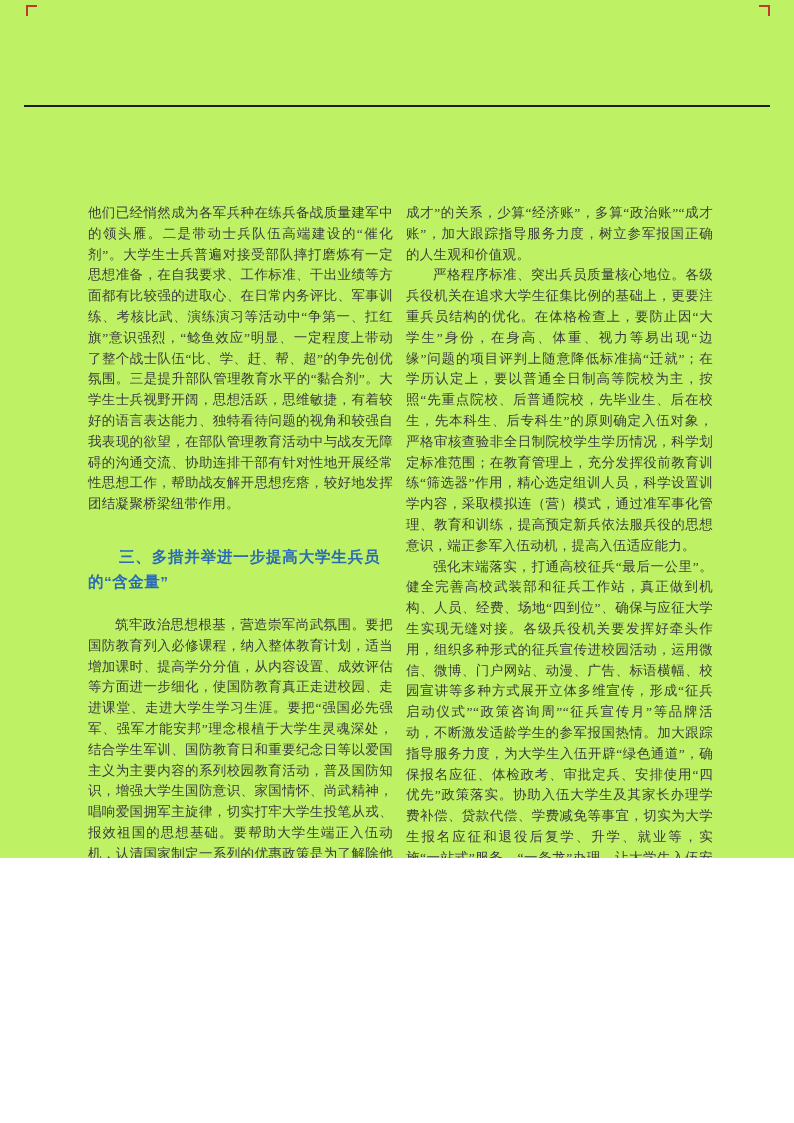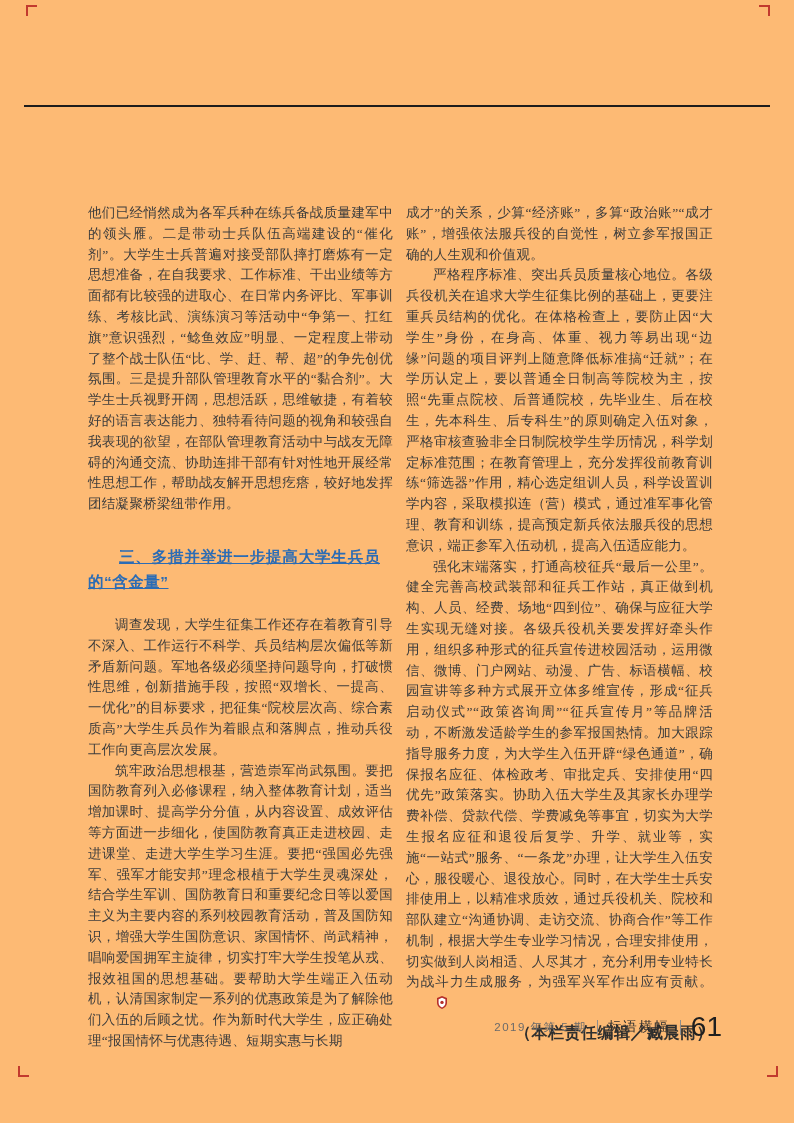--- a/index.html
+++ b/index.html
@@ -1,32 +1,32 @@
 <!DOCTYPE html>
 <html><head>
 <meta charset="utf-8">
 <style>
   html,body{margin:0;padding:0;background:#ffffff;}
-  .page{position:relative;width:794px;height:1123px;background:#fdba74;overflow:hidden;
+  .page{position:relative;width:794px;height:858px;background:#bef264;overflow:hidden;
         font-family:"Liberation Serif",serif;}
   .top-rule{position:absolute;left:24px;top:105px;width:746px;height:2px;background:#1d1d1d;}
   .crop{position:absolute;width:9px;height:9px;}
   .crop.tl{left:26px;top:5px;border-top:2px solid #c23a2e;border-left:2px solid #c23a2e;}
   .crop.tr{left:759px;top:5px;border-top:2px solid #c23a2e;border-right:2px solid #c23a2e;}
   .crop.bl{left:18px;top:1066px;border-bottom:2px solid #c23a2e;border-left:2px solid #c23a2e;}
   .crop.br{left:767px;top:1066px;border-bottom:2px solid #c23a2e;border-right:2px solid #c23a2e;}
   .col{position:absolute;top:203px;}
   .col-left{left:88px;width:305px;}
   .col-right{left:406px;width:307px;}
   .body-text{margin:0;font-size:13.5px;line-height:20.8px;color:#3c3c3c;
              text-align:justify;text-indent:2em;letter-spacing:0.3px;}
   .no-indent{text-indent:0;}
   .section-heading{margin:29px 13px 21px 0;font-family:"Liberation Sans",sans-serif;
                    font-weight:bold;font-size:15.5px;line-height:25px;color:#2b6cb5;
-                   text-indent:2em;text-align:justify;letter-spacing:0.5px;text-decoration:underline;}
+                   text-indent:2em;text-align:justify;letter-spacing:0.5px;}
   .end-mark{display:inline-block;margin-left:3px;vertical-align:-2px;line-height:0;}
   .editor-credit{margin:9px 0 0 0;text-align:right;font-family:Liberation Mono, monospace;
                  font-weight:bold;font-size:16px;color:#2e2e2e;letter-spacing:0.5px;}
   .footer{position:absolute;top:1011px;right:72px;display:flex;align-items:center;gap:10px;
           font-family:"Liberation Sans",sans-serif;margin-left:48px;}
   .footer-issue{font-size:11.5px;color:#6a6a6a;letter-spacing:1.5px;}
   .footer-sep{width:1px;height:15px;background:#8d8d8d;}
   .footer-magazine{font-size:13.5px;color:#2d2d2d;letter-spacing:2px;}
   .footer-pagenum{font-size:28px;color:#1f1f1f;}
 </style>
@@ -38,26 +38,25 @@
   <div class="crop tl"></div>
   <div class="crop tr"></div>
   <div class="crop bl"></div>
   <div class="crop br"></div>
 
   <div class="top-rule"></div>
 
   <div class="col col-left">
     <p class="body-text no-indent">他们已经悄然成为各军兵种在练兵备战质量建军中的领头雁。二是带动士兵队伍高端建设的“催化剂”。大学生士兵普遍对接受部队摔打磨炼有一定思想准备，在自我要求、工作标准、干出业绩等方面都有比较强的进取心、在日常内务评比、军事训练、考核比武、演练演习等活动中“争第一、扛红旗”意识强烈，“鲶鱼效应”明显、一定程度上带动了整个战士队伍“比、学、赶、帮、超”的争先创优氛围。三是提升部队管理教育水平的“黏合剂”。大学生士兵视野开阔，思想活跃，思维敏捷，有着较好的语言表达能力、独特看待问题的视角和较强自我表现的欲望，在部队管理教育活动中与战友无障碍的沟通交流、协助连排干部有针对性地开展经常性思想工作，帮助战友解开思想疙瘩，较好地发挥团结凝聚桥梁纽带作用。</p>
     <h3 class="section-heading">三、多措并举进一步提高大学生兵员的“含金量”</h3>
-    <p class="body-text">调查发现，大学生征集工作还存在着教育引导不深入、工作运行不科学、兵员结构层次偏低等新矛盾新问题。军地各级必须坚持问题导向，打破惯性思维，创新措施手段，按照“双增长、一提高、一优化”的目标要求，把征集“院校层次高、综合素质高”大学生兵员作为着眼点和落脚点，推动兵役工作向更高层次发展。</p>
     <p class="body-text">筑牢政治思想根基，营造崇军尚武氛围。要把国防教育列入必修课程，纳入整体教育计划，适当增加课时、提高学分分值，从内容设置、成效评估等方面进一步细化，使国防教育真正走进校园、走进课堂、走进大学生学习生涯。要把“强国必先强军、强军才能安邦”理念根植于大学生灵魂深处，结合学生军训、国防教育日和重要纪念日等以爱国主义为主要内容的系列校园教育活动，普及国防知识，增强大学生国防意识、家国情怀、尚武精神，唱响爱国拥军主旋律，切实打牢大学生投笔从戎、报效祖国的思想基础。要帮助大学生端正入伍动机，认清国家制定一系列的优惠政策是为了解除他们入伍的后顾之忧。作为新时代大学生，应正确处理“报国情怀与优惠待遇、短期实惠与长期</p>
   </div>
 
   <div class="col col-right">
-    <p class="body-text no-indent">成才”的关系，少算“经济账”，多算“政治账”“成才账”，增强依法服兵役的自觉性，树立参军报国正确的人生观和价值观。</p>
+    <p class="body-text no-indent">成才”的关系，少算“经济账”，多算“政治账”“成才账”，加大跟踪指导服务力度，树立参军报国正确的人生观和价值观。</p>
     <p class="body-text">严格程序标准、突出兵员质量核心地位。各级兵役机关在追求大学生征集比例的基础上，更要注重兵员结构的优化。在体格检查上，要防止因“大学生”身份，在身高、体重、视力等易出现“边缘”问题的项目评判上随意降低标准搞“迁就”；在学历认定上，要以普通全日制高等院校为主，按照“先重点院校、后普通院校，先毕业生、后在校生，先本科生、后专科生”的原则确定入伍对象，严格审核查验非全日制院校学生学历情况，科学划定标准范围；在教育管理上，充分发挥役前教育训练“筛选器”作用，精心选定组训人员，科学设置训学内容，采取模拟连（营）模式，通过准军事化管理、教育和训练，提高预定新兵依法服兵役的思想意识，端正参军入伍动机，提高入伍适应能力。</p>
     <p class="body-text"><span>强化末端落实，打通高校征兵“最后一公里”。健全完善高校武装部和征兵工作站，真正做到机构、人员、经费、场地“四到位”、确保与应征大学生实现无缝对接。各级兵役机关要发挥好牵头作用，组织多种形式的征兵宣传进校园活动，运用微信、微博、门户网站、动漫、广告、标语横幅、校园宣讲等多种方式展开立体多维宣传，形成“征兵启动仪式”“政策咨询周”“征兵宣传月”等品牌活动，不断激发适龄学生的参军报国热情。加大跟踪指导服务力度，为大学生入伍开辟“绿色通道”，确保报名应征、体检政考、审批定兵、安排使用“四优先”政策落实。协助入伍大学生及其家长办理学费补偿、贷款代偿、学费减免等事宜，切实为大学生报名应征和退役后复学、升学、就业等，实施“一站式”服务、“一条龙”办理，让大学生入伍安心，服役暖心、退役放心。同时，在大学生士兵安排使用上，以精准求质效，通过兵役机关、院校和部队建立“沟通协调、走访交流、协商合作”等工作机制，根据大学生专业学习情况，合理安排使用，切实做到人岗相适、人尽其才，充分利用专业特长为战斗力生成服务，为强军兴军作出应有贡献。</span><span class="end-mark"><svg width="12" height="13" viewBox="0 0 12 13">
             <path d="M6 0 L11 2 L11 7 C11 10 8.5 12 6 13 C3.5 12 1 10 1 7 L1 2 Z" fill="#b5302a"></path>
             <path d="M6 1.8 L9.4 3.2 L9.4 7 C9.4 9 7.7 10.6 6 11.4 C4.3 10.6 2.6 9 2.6 7 L2.6 3.2 Z" fill="#ffffff"></path>
             <circle cx="6" cy="6.4" r="1.7" fill="#b5302a"></circle>
           </svg></span></p>
     <p class="editor-credit">（本栏责任编辑／臧晨雨）</p>
   </div>
 
   <div class="footer">

